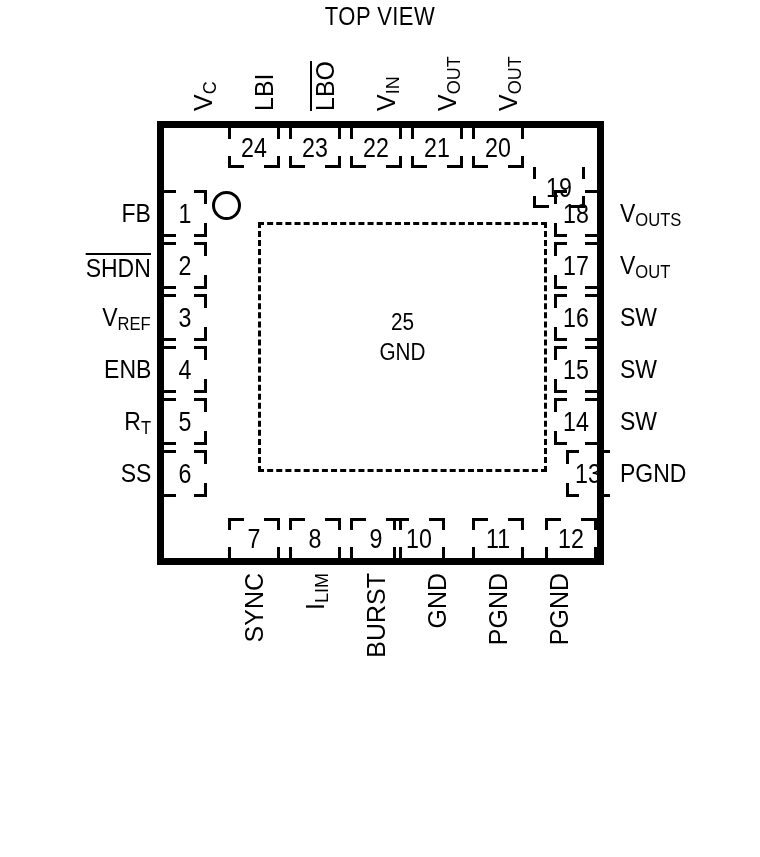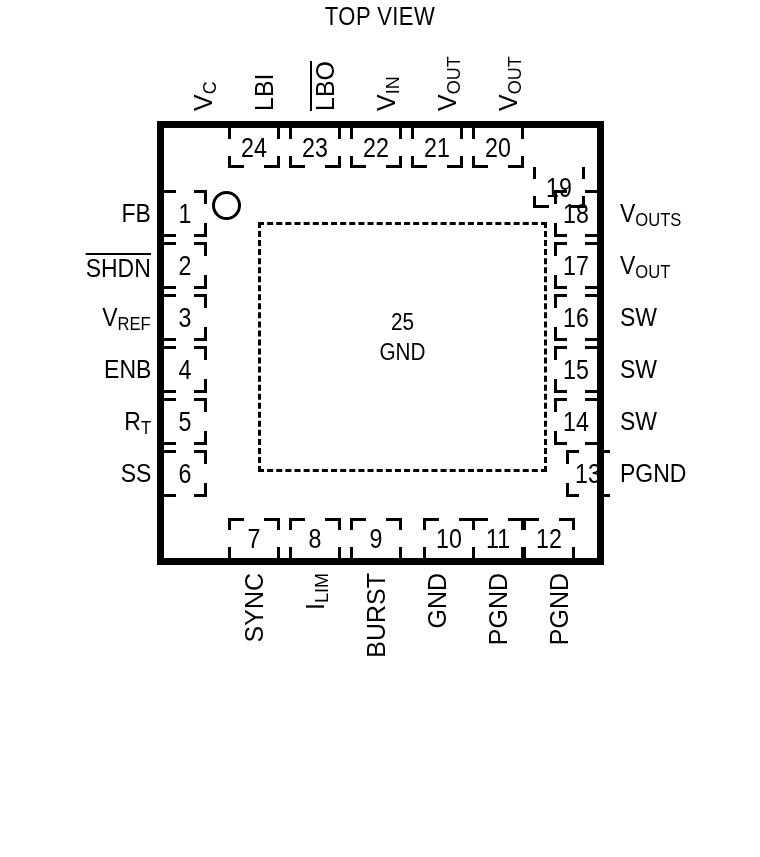--- a/index.html
+++ b/index.html
@@ -362,41 +362,41 @@
     <div class="pin" style="left: 350px; top: 518px; width: 52px; height: 41px;">
       <div class="brk" style="left: 0px; top: 0px; width: 16px; height: 3px;"></div>
       <div class="brk" style="left: 36px; top: 0px; width: 16px; height: 3px;"></div>
       <div class="brk" style="left: 0px; top: 0px; width: 3px; height: 12px;"></div>
       <div class="brk" style="left: 0px; top: 29px; width: 3px; height: 12px;"></div>
       <div class="brk" style="left: 49px; top: 0px; width: 3px; height: 12px;"></div>
       <div class="brk" style="left: 49px; top: 29px; width: 3px; height: 12px;"></div>
       <div class="num">9</div>
     </div>
     <div class="label-vert" style="left: 364px; top: 573px; transform-origin: left top; transform: rotate(-90deg) translateX(-100%);"><span class="lbl-inner">BURST</span></div>
-    <div class="pin" style="left: 423px; top: 518px; width: 52px; height: 41px;">
+    <div class="pin" style="left: 393px; top: 518px; width: 52px; height: 41px;">
       <div class="brk" style="left: 0px; top: 0px; width: 16px; height: 3px;"></div>
       <div class="brk" style="left: 36px; top: 0px; width: 16px; height: 3px;"></div>
       <div class="brk" style="left: 0px; top: 0px; width: 3px; height: 12px;"></div>
       <div class="brk" style="left: 0px; top: 29px; width: 3px; height: 12px;"></div>
       <div class="brk" style="left: 49px; top: 0px; width: 3px; height: 12px;"></div>
       <div class="brk" style="left: 49px; top: 29px; width: 3px; height: 12px;"></div>
       <div class="num">10</div>
     </div>
     <div class="label-vert" style="left: 425px; top: 573px; transform-origin: left top; transform: rotate(-90deg) translateX(-100%);"><span class="lbl-inner">GND</span></div>
     <div class="pin" style="left: 472px; top: 518px; width: 52px; height: 41px;">
       <div class="brk" style="left: 0px; top: 0px; width: 16px; height: 3px;"></div>
       <div class="brk" style="left: 36px; top: 0px; width: 16px; height: 3px;"></div>
       <div class="brk" style="left: 0px; top: 0px; width: 3px; height: 12px;"></div>
       <div class="brk" style="left: 0px; top: 29px; width: 3px; height: 12px;"></div>
       <div class="brk" style="left: 49px; top: 0px; width: 3px; height: 12px;"></div>
       <div class="brk" style="left: 49px; top: 29px; width: 3px; height: 12px;"></div>
       <div class="num">11</div>
     </div>
     <div class="label-vert" style="left: 486px; top: 573px; transform-origin: left top; transform: rotate(-90deg) translateX(-100%);"><span class="lbl-inner">PGND</span></div>
-    <div class="pin" style="left: 523px; top: 518px; width: 52px; height: 41px; text-decoration: underline;">
+    <div class="pin" style="left: 545px; top: 518px; width: 52px; height: 41px; text-decoration: underline;">
       <div class="brk" style="left: 0px; top: 0px; width: 16px; height: 3px;"></div>
       <div class="brk" style="left: 36px; top: 0px; width: 16px; height: 3px;"></div>
       <div class="brk" style="left: 0px; top: 0px; width: 3px; height: 12px;"></div>
       <div class="brk" style="left: 0px; top: 29px; width: 3px; height: 12px;"></div>
       <div class="brk" style="left: 49px; top: 0px; width: 3px; height: 12px;"></div>
       <div class="brk" style="left: 49px; top: 29px; width: 3px; height: 12px;"></div>
       <div class="num">12</div>
     </div>
     <div class="label-vert" style="left: 547px; top: 573px; transform-origin: left top; transform: rotate(-90deg) translateX(-100%);"><span class="lbl-inner">PGND</span></div>
   </div>

